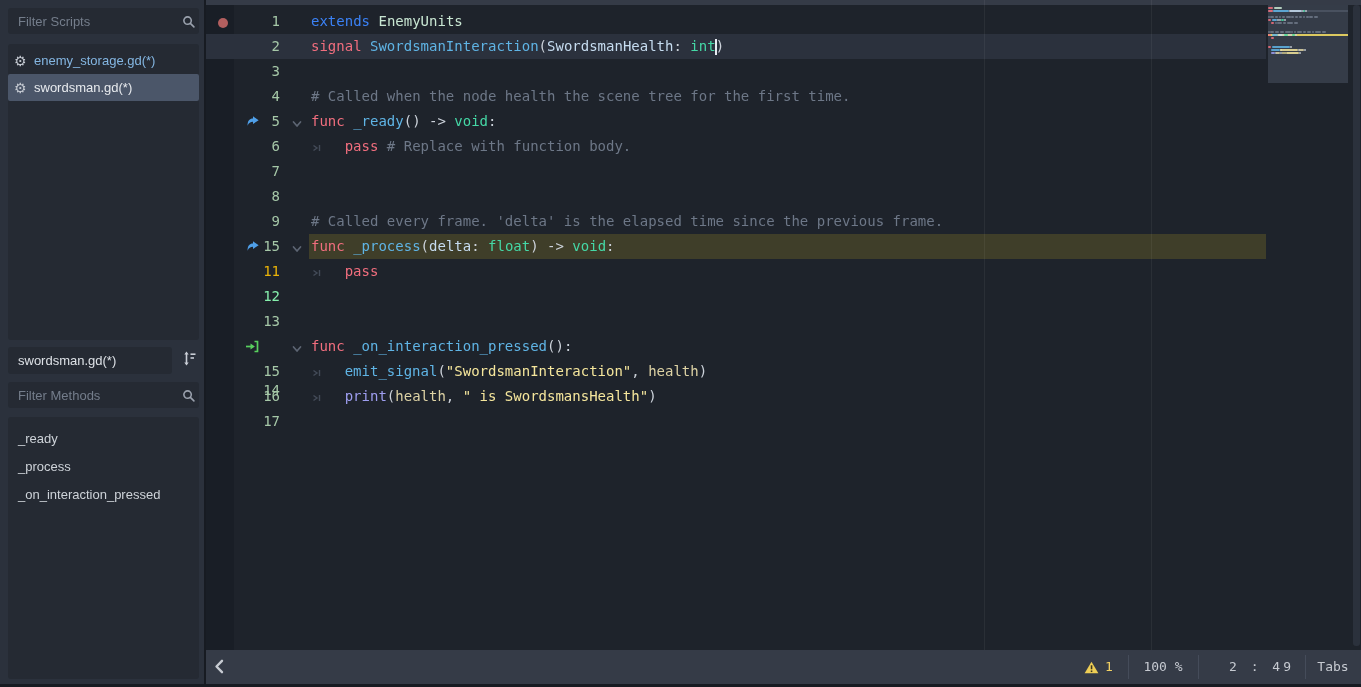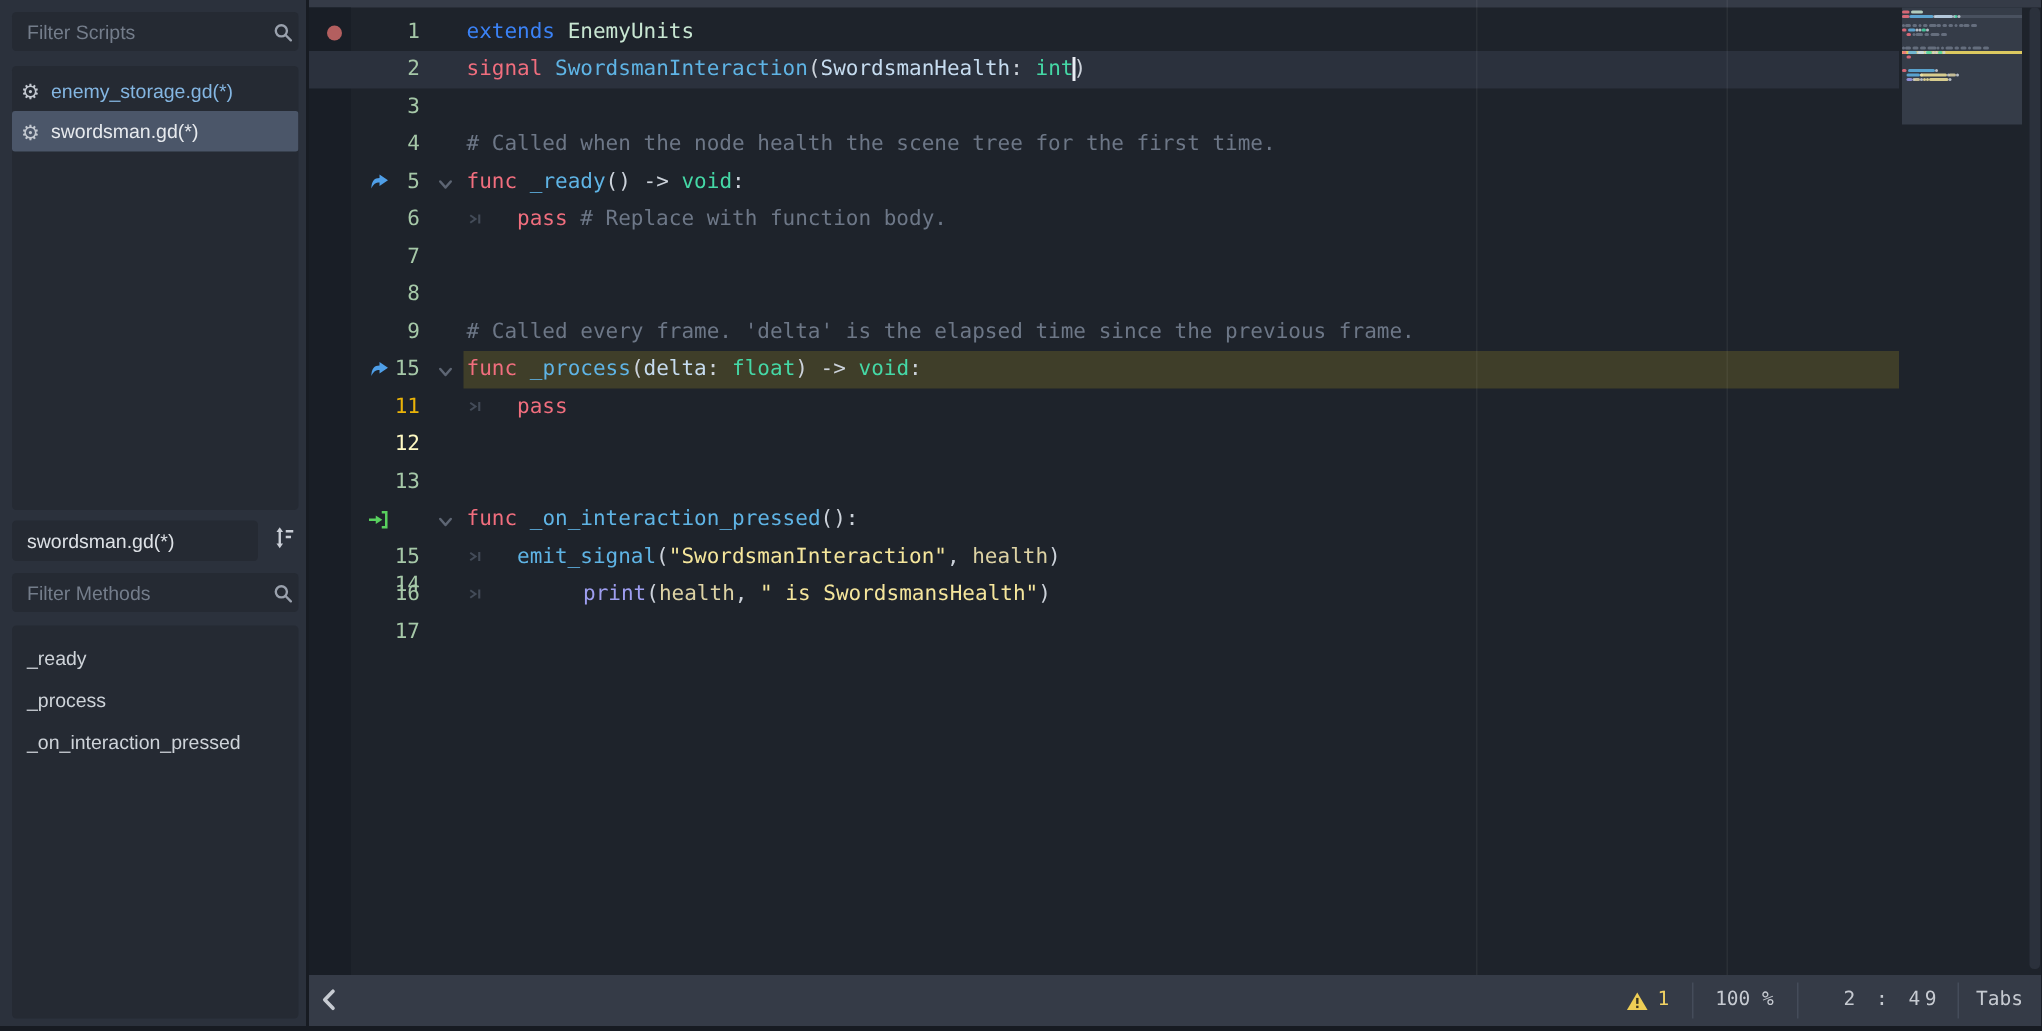--- a/index.html
+++ b/index.html
@@ -197,21 +197,21 @@
         <div class="code-row" style="top: 259px;">
           <div class="lnum" style="color: #eab308;">11</div>
           <div class="ltext"><span class="tab-marker"><svg width="13" height="12" viewBox="0 0 13 12" style="vertical-align:middle">
                 <g stroke="#434b58" stroke-width="1.4" fill="none">
                   <path d="M2.5 3.5L6 6 2.5 8.5"></path>
                   <line x1="8.5" y1="3" x2="8.5" y2="9"></line>
                 </g>
               </svg></span><span style="color: rgb(241, 110, 126);">pass</span></div>
         </div>
         <div class="code-row" style="top: 284px;">
-          <div class="lnum" style="color: #fef9c3;">12</div>
+          <div class="lnum" style="color: #86efac;">12</div>
           <div class="ltext"></div>
         </div>
         <div class="code-row" style="top: 309px;">
           <div class="lnum" style="color: rgb(166, 200, 168);">13</div>
           <div class="ltext"></div>
         </div>
         <div class="code-row" style="top: 334px;">
           <div class="g-icon g-mark"><svg width="15" height="15" viewBox="0 0 15 15">
               <g stroke="#58d05e" stroke-width="1.7" fill="none">
                 <path d="M9.5 2.5h3v10h-3"></path>
@@ -234,21 +234,21 @@
                 </g>
               </svg></span><span style="color: rgb(95, 180, 229);">emit_signal</span><span style="color: rgb(204, 210, 218);">(</span><span style="color: rgb(245, 230, 156);">"SwordsmanInteraction"</span><span style="color: rgb(204, 210, 218);">, </span><span style="color: rgb(221, 210, 164);">health</span><span style="color: rgb(204, 210, 218);">)</span></div>
         </div>
         <div class="code-row" style="top: 384px;">
           <div class="lnum" style="color: rgb(166, 200, 168);">16</div>
           <div class="ltext"><span class="tab-marker"><svg width="13" height="12" viewBox="0 0 13 12" style="vertical-align:middle">
                 <g stroke="#434b58" stroke-width="1.4" fill="none">
                   <path d="M2.5 3.5L6 6 2.5 8.5"></path>
                   <line x1="8.5" y1="3" x2="8.5" y2="9"></line>
                 </g>
-              </svg></span><span style="color: rgb(158, 158, 240); margin-left: 44px;">print</span><span style="color: rgb(204, 210, 218);">(</span><span style="color: rgb(221, 210, 164);">health</span><span style="color: rgb(204, 210, 218);">, </span><span style="color: rgb(245, 230, 156);">" is SwordsmansHealth"</span><span style="color: rgb(204, 210, 218);">)</span></div>
+              </svg></span><span style="color: rgb(158, 158, 240);">print</span><span style="color: rgb(204, 210, 218);">(</span><span style="color: rgb(221, 210, 164);">health</span><span style="color: rgb(204, 210, 218);">, </span><span style="color: rgb(245, 230, 156);">" is SwordsmansHealth"</span><span style="color: rgb(204, 210, 218);">)</span></div>
         </div>
         <div class="code-row" style="top: 409px;">
           <div class="lnum" style="color: rgb(166, 200, 168);">17</div>
           <div class="ltext"></div>
         </div>
       </div>
     <div class="guideline" style="left:778px"></div>
     <div class="guideline" style="left:945px"></div>
     <div id="minimap">
         <div class="mm-dash" style="left: 0px; width: 5.46px; top: 2px; background: rgb(241, 110, 126);"></div>

